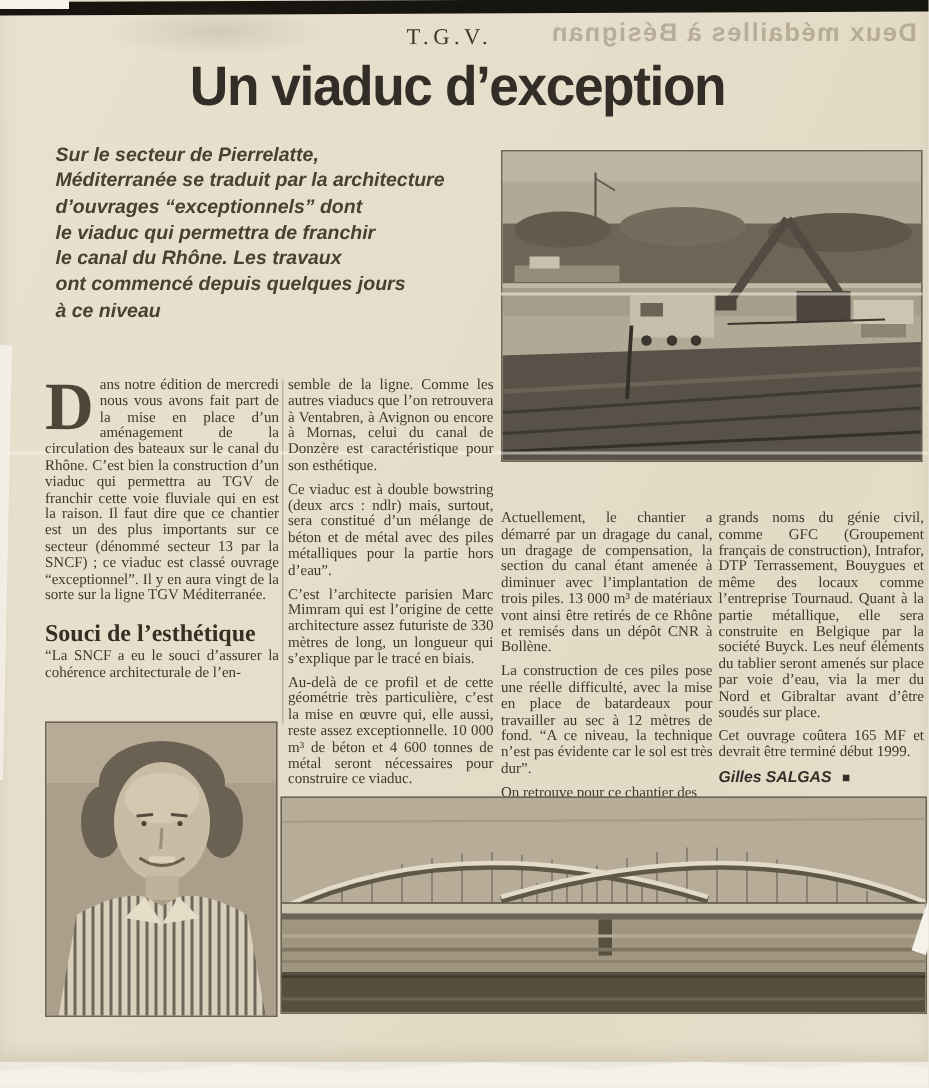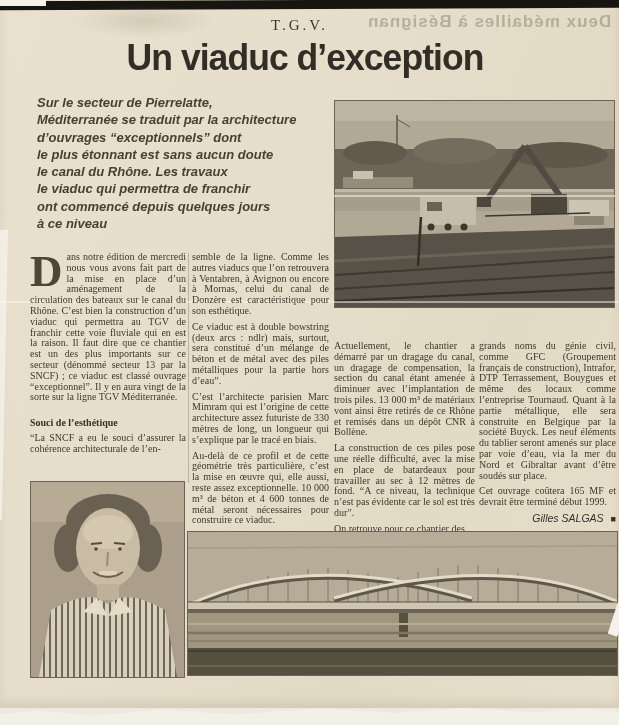--- a/index.html
+++ b/index.html
@@ -46,28 +46,28 @@
     color:#39332a;
   }
   .caption-top{position:absolute;left:332px;top:313px;width:285px;font-size:10.4px;line-height:12px;}
   .caption-bottom{position:absolute;left:30px;top:681px;width:588px;font-size:10px;line-height:11.5px;}
   .col{position:absolute;font-size:10px;line-height:10.8px;color:#3e382c;text-align:justify;}
   .col p{margin:0 0 5px 0;}
   .col1{left:30px;top:252px;width:156px;}
   .col2{left:192px;top:252px;width:137px;}
   .col3{left:334px;top:341px;width:141px;}
   .col4{left:479px;top:341px;width:137px;}
-  .subhead{font-weight:bold;font-size:10px;margin:15px 0 4px 0;text-align:left;color:#362f24;}
+  .subhead{font-weight:bold;font-size:16px;margin:15px 0 4px 0;text-align:left;color:#362f24;}
   .dropcap{
     float:left;font-size:45px;line-height:37px;font-weight:bold;
     color:#4d473a;margin:1px 4px 0 0;font-family:"Liberation Serif",serif;
   }
   .byline{
-    margin-top:2px;text-align:right;font-family:"Liberation Sans",sans-serif;
-    font-style:italic;font-weight:normal;font-size:10.5px;color:#33302a;
+    margin-top:2px;text-align:left;font-family:"Liberation Sans",sans-serif;
+    font-style:italic;font-weight:bold;font-size:10.5px;color:#33302a;
   }
   .endmark{font-style:normal;font-size:9px;margin-left:7px;}
   .colrule{position:absolute;left:188px;top:253px;width:1px;height:230px;background:rgba(100,88,70,.32);}
   .crease{position:absolute;left:0;top:301px;width:619px;height:2px;background:rgba(252,248,238,.5);}
   .crease2{position:absolute;left:334px;top:195px;width:281px;height:1.5px;background:rgba(250,246,236,.55);}
   .torn-bottom{
     position:absolute;left:0;bottom:0;width:619px;height:24px;background:#f2f0e7;
     clip-path:polygon(0 100%,0 55%,6% 40%,15% 60%,26% 35%,38% 55%,52% 30%,64% 50%,75% 28%,86% 48%,94% 30%,100% 45%,100% 100%);
   }
   .torn-left{position:absolute;left:-3px;top:230px;width:8px;height:290px;background:rgba(246,243,235,.8);transform:rotate(1.2deg);}
@@ -83,23 +83,22 @@
   <div class="smudge"></div>
   <div class="bleed">Deux médailles à Bésignan</div>
 
   <div class="kicker">T.G.V.</div>
   <h1 class="title" style="margin:0">Un viaduc d’exception</h1>
 
   <div class="lead">
     <div>Sur le secteur de Pierrelatte,</div>
     <div>Méditerranée se traduit par la architecture</div>
     <div>d’ouvrages “exceptionnels” dont</div>
-    <div>le plus étonnant est sans aucun doute</div>
+    <div>le viaduc qui permettra de franchir</div>
     <div>le canal du Rhône. Les travaux</div>
-    <div>le viaduc qui permettra de franchir</div>
     <div>ont commencé depuis quelques jours</div>
     <div>à ce niveau</div>
   </div>
 
   <div class="photo photo-top">
     <svg width="279" height="206" viewBox="0 0 279 206">
       <rect x="0" y="0" width="279" height="206" fill="#b2a896"></rect>
       <rect x="0" y="0" width="279" height="20" fill="#bdb4a3"></rect>
       <line x1="62" y1="14" x2="62" y2="62" stroke="#5d564a" stroke-width="1.5"></line>
       <line x1="62" y1="18" x2="75" y2="26" stroke="#5d564a" stroke-width="1"></line>

